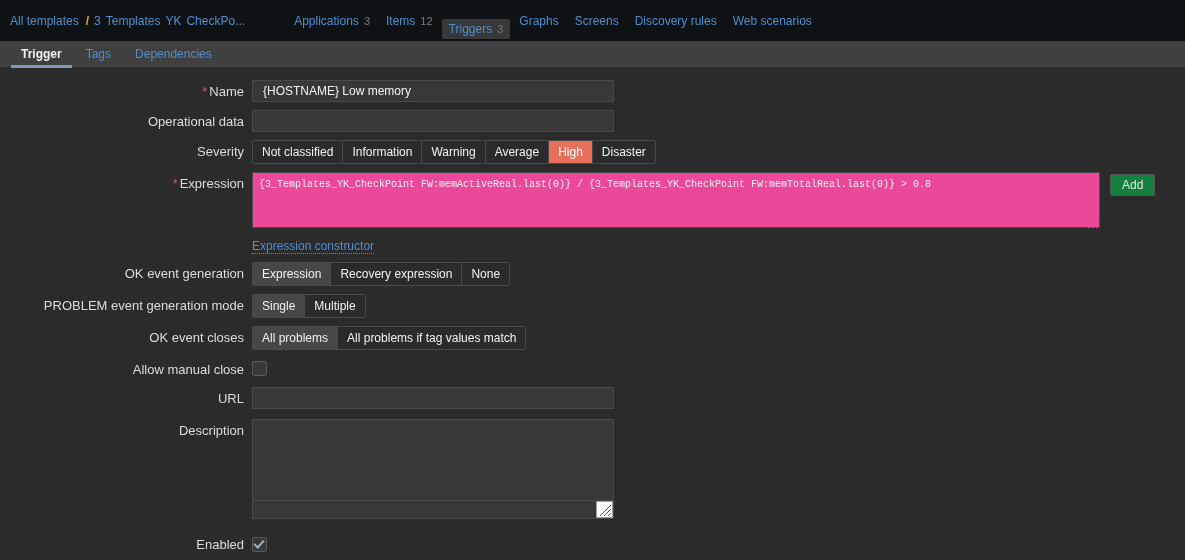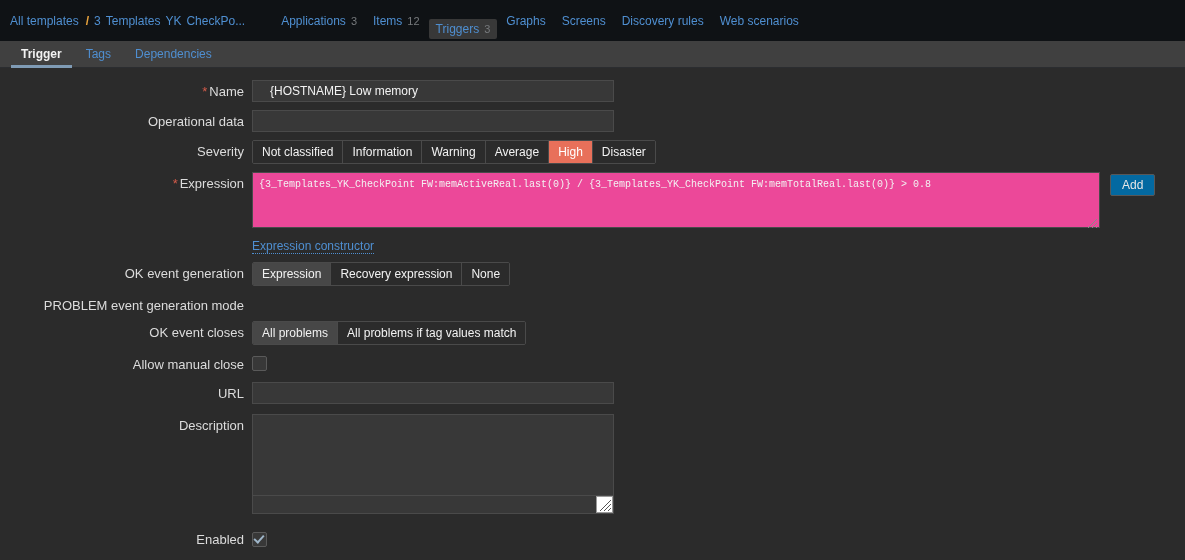--- a/index.html
+++ b/index.html
@@ -39,21 +39,21 @@
     margin: 0 5px 0 2px;
     font-weight: bold;
   }
   .nav-plain {
     color: #4f8fd1;
     margin-right: 5px;
   }
   .nav-group {
     display: flex;
     align-items: center;
-    margin-right: 4px;
+    margin-right: 17px;
   }
   .nav-gap { width: 20px; }
   .nav-item {
     display: inline-flex;
     align-items: baseline;
     padding: 3px 7px;
     margin-right: 2px;
     border-radius: 2px;
     cursor: pointer;
   }
@@ -124,21 +124,21 @@
   }
   .req { color: #d45b4a; margin-right: 2px; }
   .field-col { flex: 1; }
 
   input.txt {
     background: #383838;
     border: 1px solid #4a4a4a;
     color: #f2f2f2;
     font-family: "Liberation Sans", sans-serif;
     font-size: 12px;
-    padding: 3px 17px;
+    padding: 3px 10px;
     box-sizing: border-box;
     height: 22px;
     outline: none;
   }
   .w-name { width: 362px; }
 
   
   .seg {
     display: inline-flex;
     border: 1px solid #4a4a4a;
@@ -190,21 +190,21 @@
     position: absolute;
     right: 2px;
     bottom: 2px;
     width: 12px;
     height: 12px;
     pointer-events: none;
   }
   .expr-box { position: relative; display: inline-block; }
   .btn-add-expr {
     margin-left: 10px;
-    background: #0369a1;
+    background: #15803d;
     border: 1px solid #575757;
     color: #e6e6e6;
     font-size: 12px;
     padding: 3px 11px;
     border-radius: 2px;
     cursor: pointer;
     font-family: "Liberation Sans", sans-serif;
     margin-top: 2px;
   }
 
@@ -387,20 +387,26 @@
       <div class="seg">
         <button class="seg-btn sel">Expression</button>
         <button class="seg-btn">Recovery expression</button>
         <button class="seg-btn">None</button>
       </div>
     </div>
   </div>
 
   <div class="row">
     <div class="lbl-col">PROBLEM event generation mode</div>
+    <div class="field-col">
+      <div class="seg">
+        <button class="seg-btn sel">Single</button>
+        <button class="seg-btn">Multiple</button>
+      </div>
+    </div>
   </div>
 
   <div class="row">
     <div class="lbl-col">OK event closes</div>
     <div class="field-col">
       <div class="seg">
         <button class="seg-btn sel">All problems</button>
         <button class="seg-btn">All problems if tag values match</button>
       </div>
     </div>

